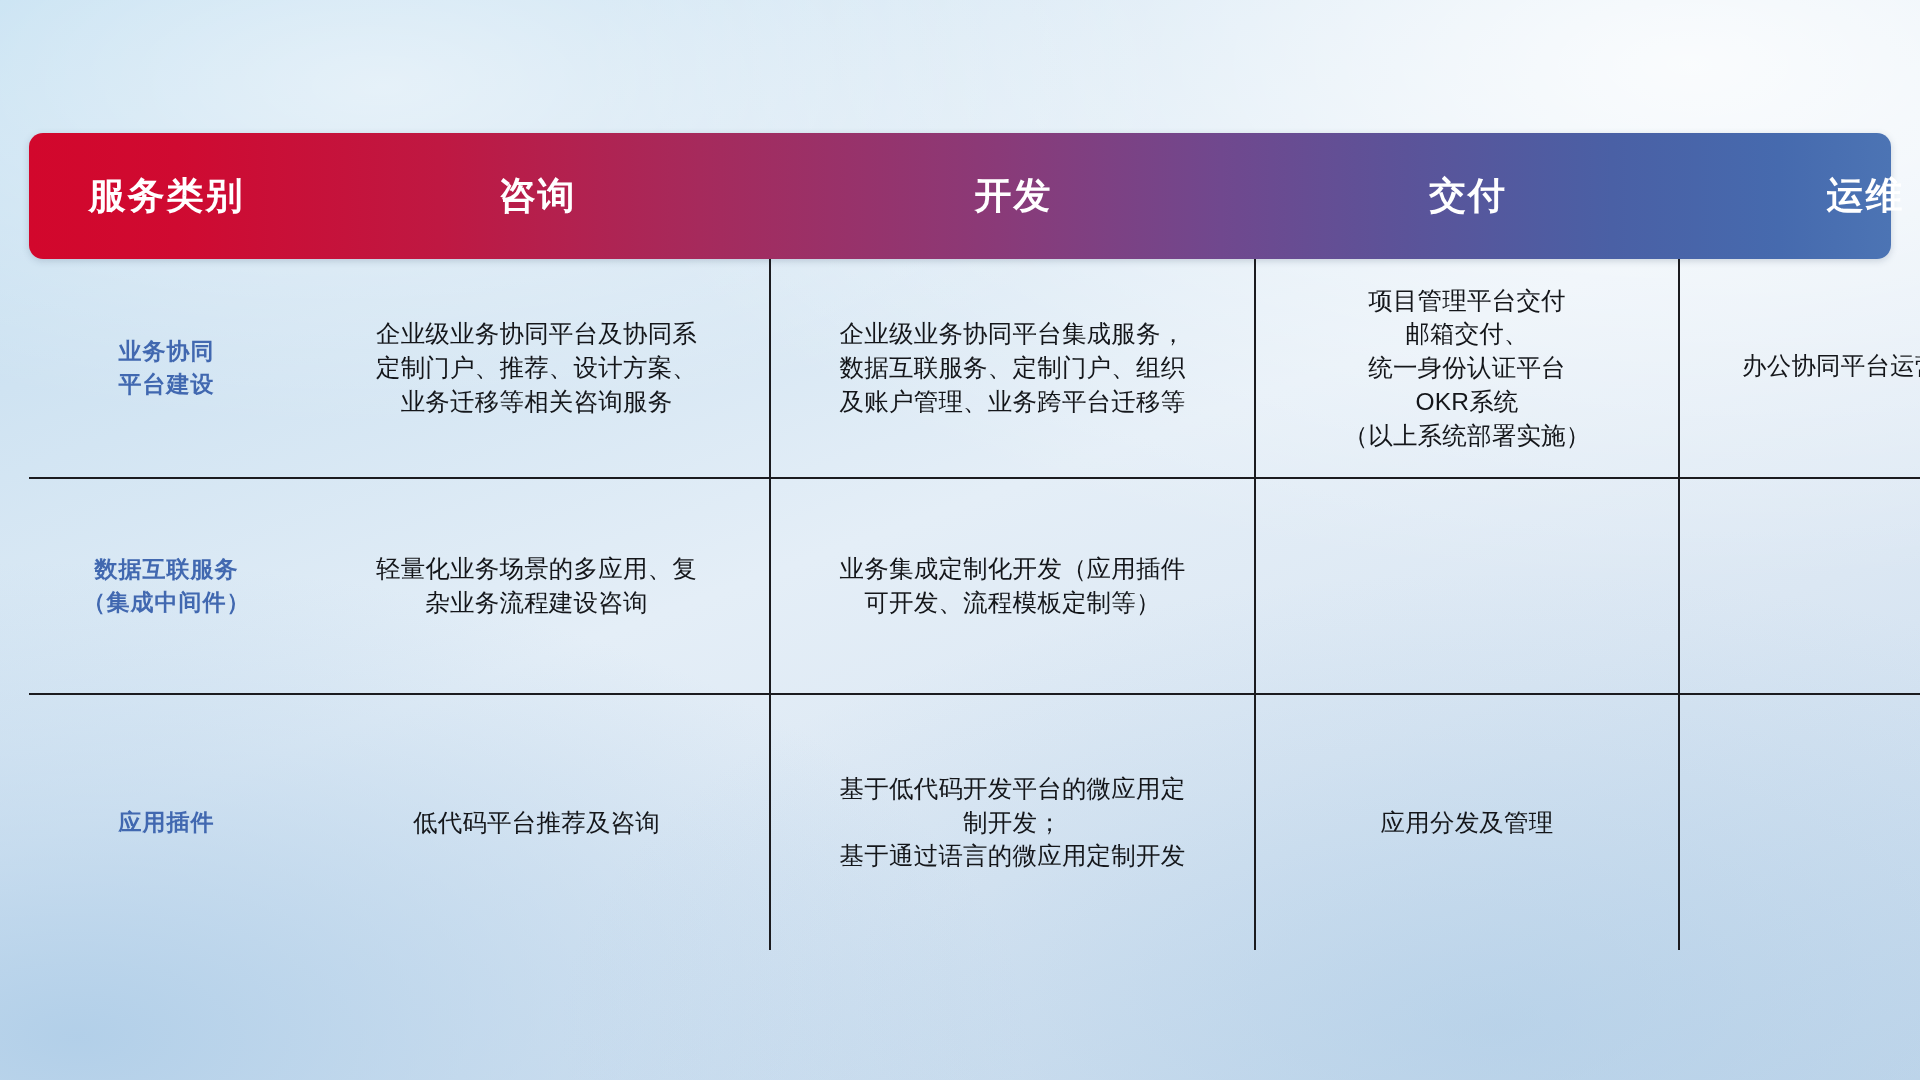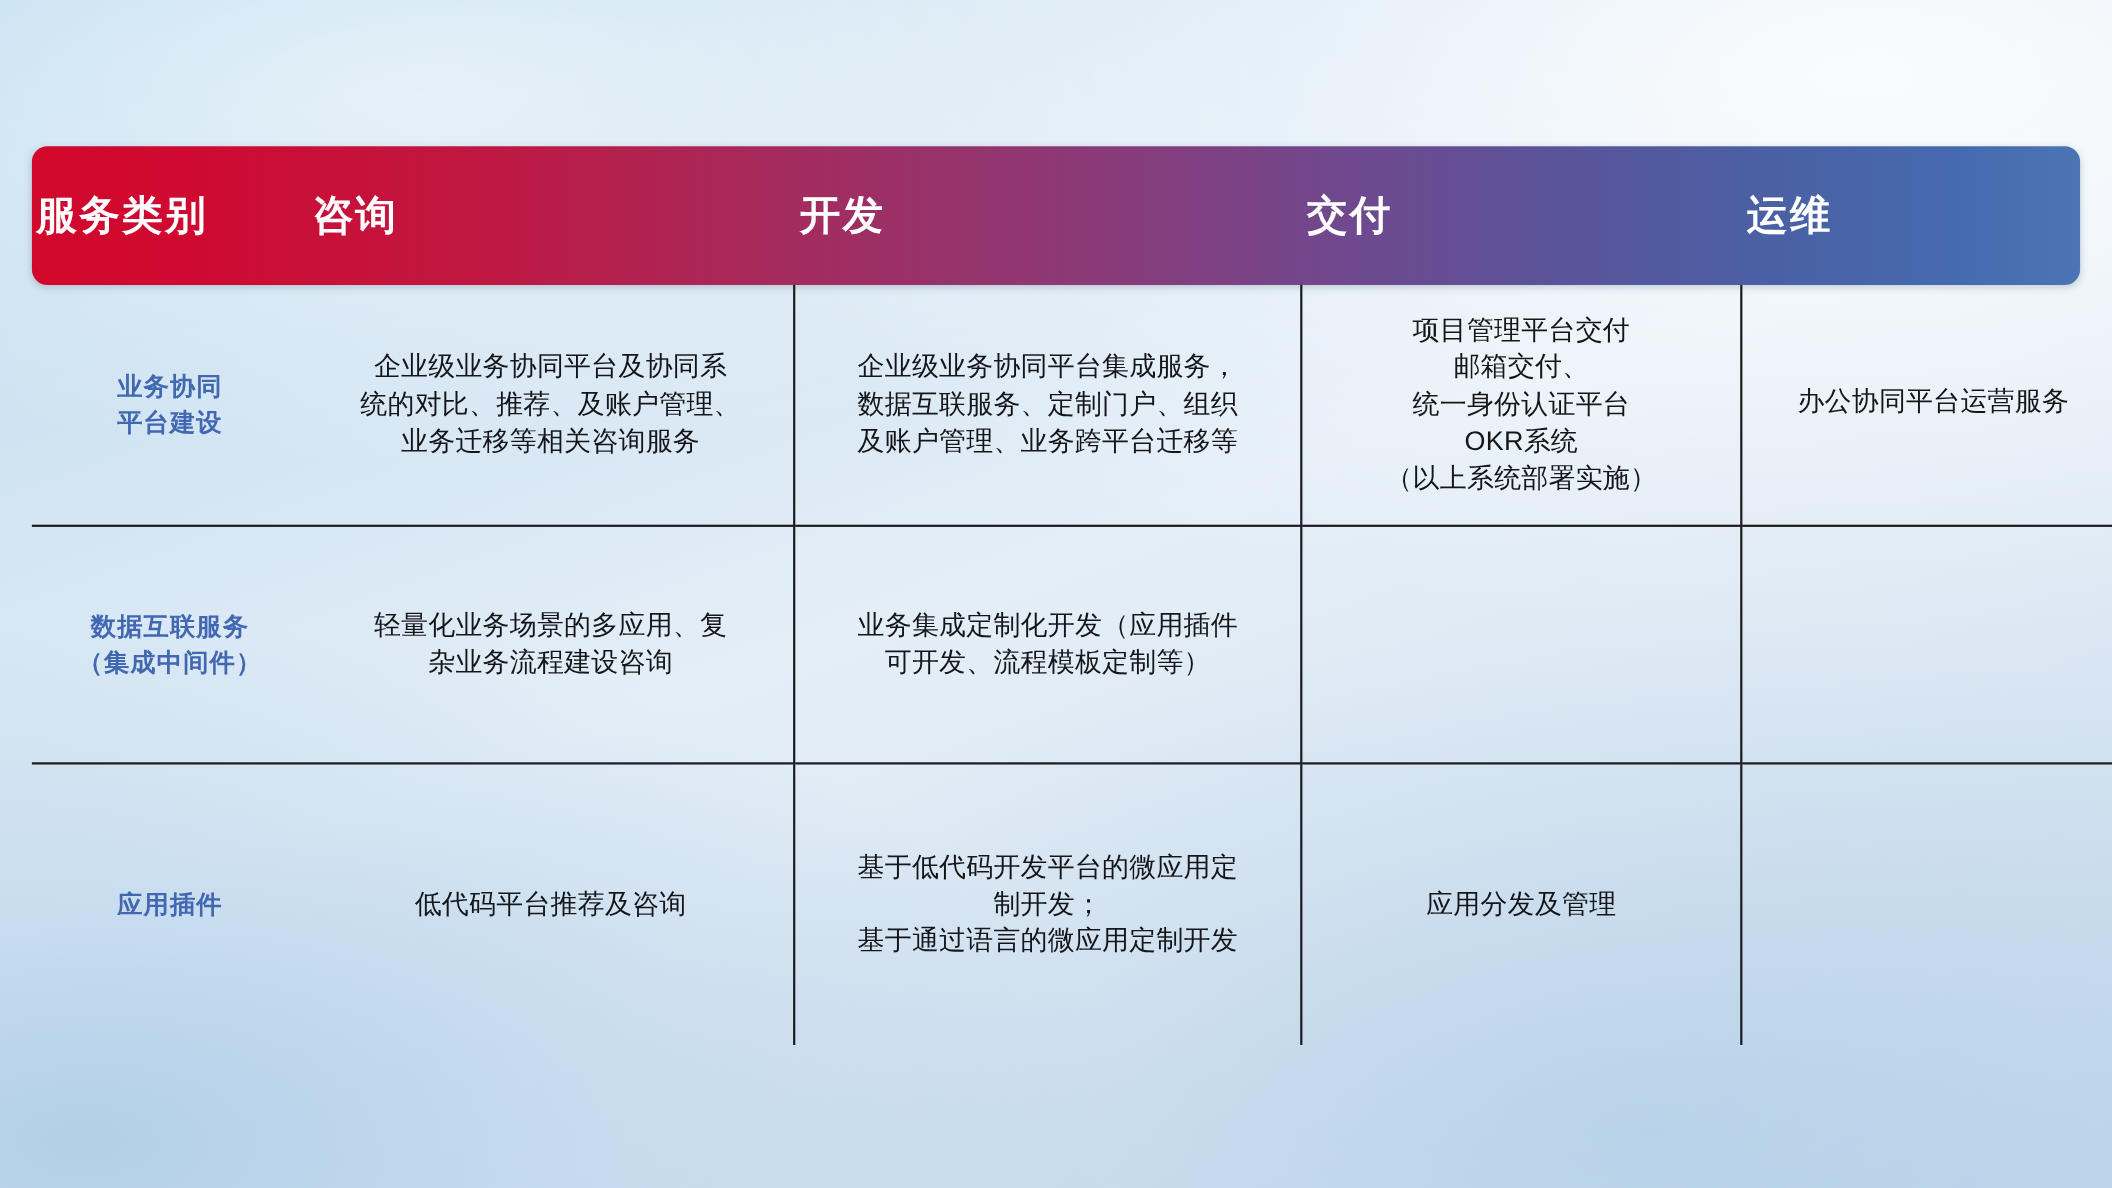--- a/index.html
+++ b/index.html
@@ -51,27 +51,27 @@
     border-collapse: separate;
     border-spacing: 0;
     table-layout: fixed;
   }
 
   
   thead tr {
     height: 126px;
   }
   thead th {
-    padding: 4px;
+    padding: 16px;
     margin: 16px;
     color: #ffffff;
     font-size: 37px;
     font-weight: bold;
     letter-spacing: 2px;
-    text-align: left;
+    text-align: center;
     vertical-align: middle;
     position: relative;
   }
   .head-bg {
     position: absolute;
     left: 0;
     top: 0;
     width: 1862px;
     height: 126px;
     border-radius: 14px;
@@ -158,21 +158,21 @@
 
       <tbody>
 
         <tr class="row-1">
           <td class="cat">
             <span class="cell-text">业务协同
 平台建设</span>
           </td>
           <td>
             <span class="cell-text">企业级业务协同平台及协同系
-统的对比、推荐、及账户管理、
+定制门户、推荐、设计方案、
 业务迁移等相关咨询服务</span>
           </td>
           <td>
             <span class="cell-text">企业级业务协同平台集成服务，
 数据互联服务、定制门户、组织
 及账户管理、业务跨平台迁移等</span>
           </td>
           <td>
             <span class="cell-text">项目管理平台交付
 邮箱交付、

